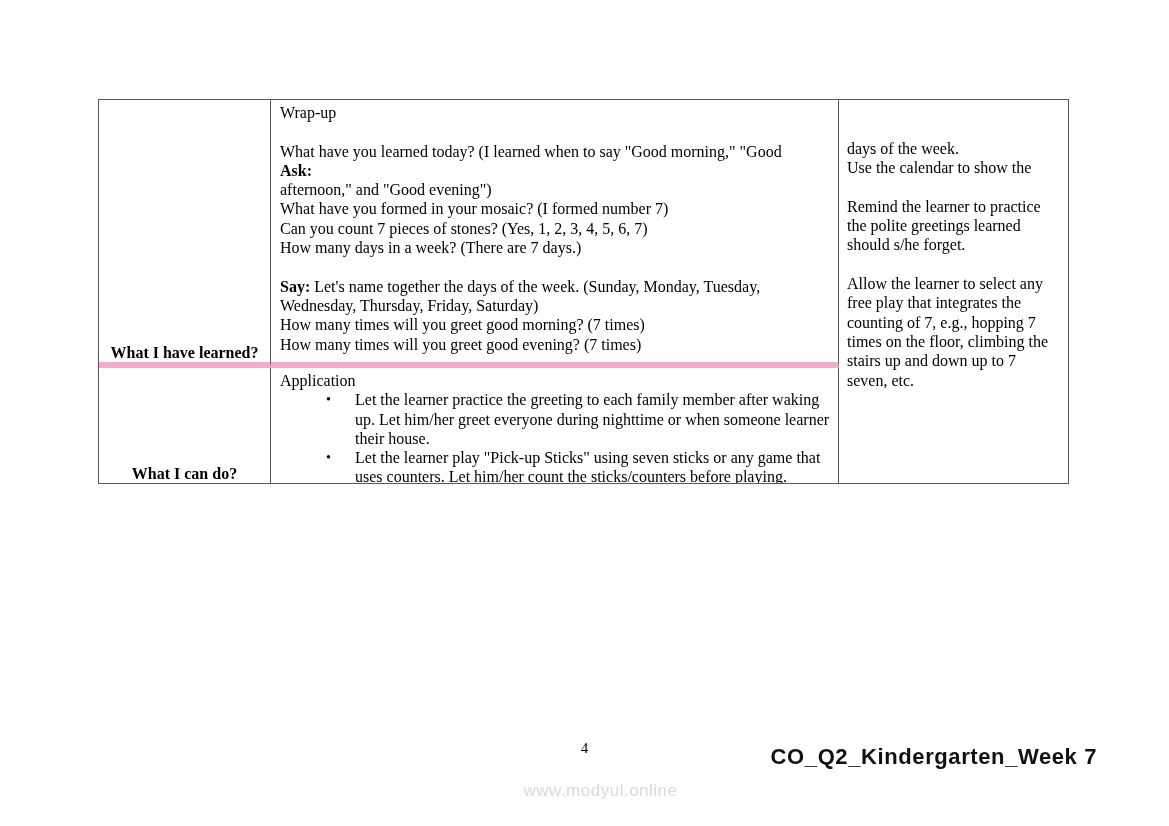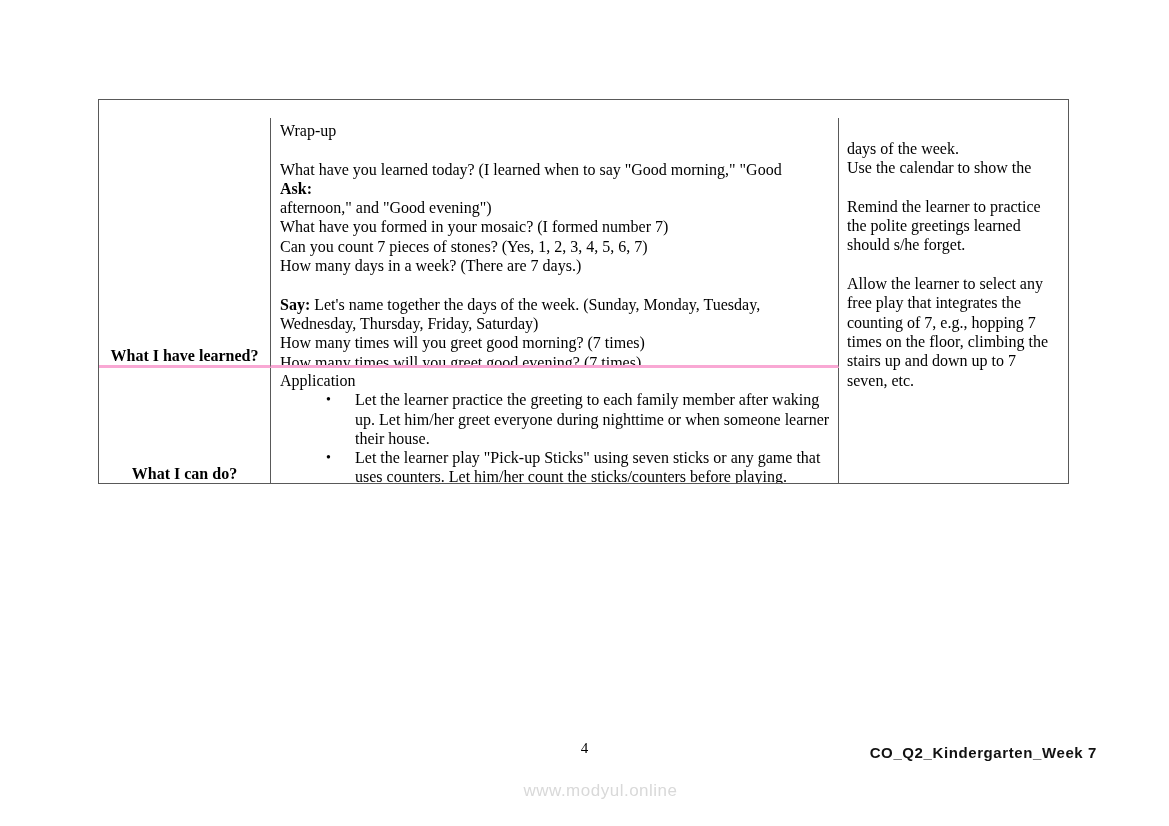--- a/index.html
+++ b/index.html
@@ -22,21 +22,21 @@
     box-sizing: border-box;
     font-size: 16px;
   }
   .cell { box-sizing: border-box; overflow: hidden; }
   .cell-label {
     border-right: 1px solid #595959;
     display: flex; align-items: flex-end; justify-content: center;
     font-weight: bold;
     text-align: center;
   }
-  .row1 { border-bottom: 3px solid #f9a8d4; margin-top: 18px; }
+  .row1 { border-bottom: 6px solid #f9a8d4; }
   .cell-content {
     border-right: 1px solid #595959;
     padding: 3px 9px 0 9px;
   }
   .cell-notes {
     padding: 39px 8px 0 8px;
     grid-column: 3; grid-row: 1 / span 2;
   }
   .line {
     height: 19.3px;
@@ -49,21 +49,21 @@
     position: absolute; left: 46px; top: 0;
     font-size: 14px;
   }
   .page-number-wrap {
     position: absolute; left: 0; top: 740px; width: 1169px;
     text-align: center; font-size: 15px;
   }
   .doc-code {
     position: absolute; top: 744px; right: 72px;
     font-family: "Liberation Sans", "DejaVu Sans", sans-serif;
-    font-weight: bold; font-size: 15px; letter-spacing: 0.6px;
+    font-weight: bold; font-size: 22px; letter-spacing: 0.6px;
     color: #111111;
   }
   .watermark {
     position: absolute; left: 0; top: 781px; width: 1169px;
     text-align: center;
     font-family: "Liberation Sans", "DejaVu Sans", sans-serif;
     font-size: 17px; letter-spacing: 0.5px;
     color: #d9d9d9;
     padding-left: 16px;
   }

